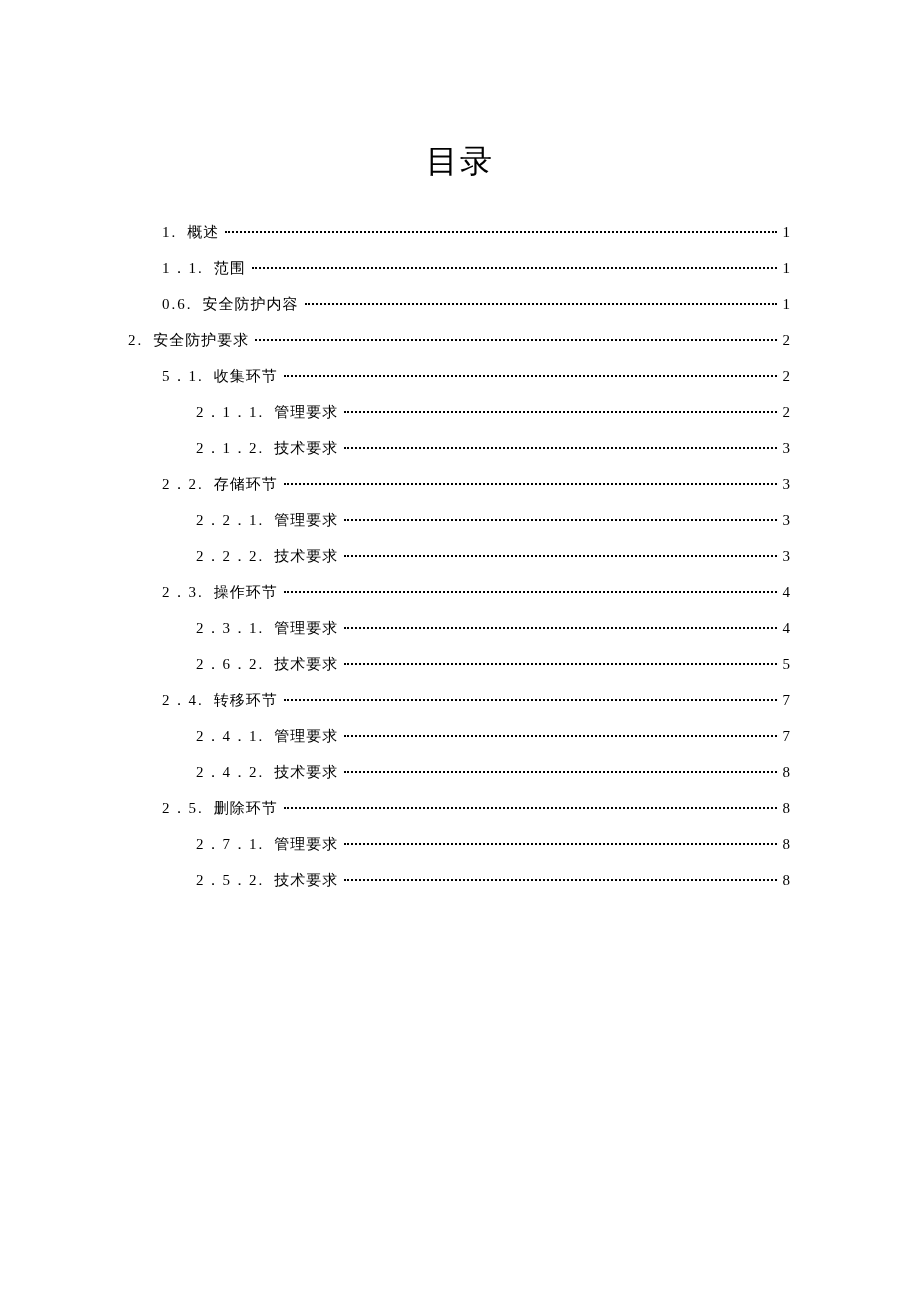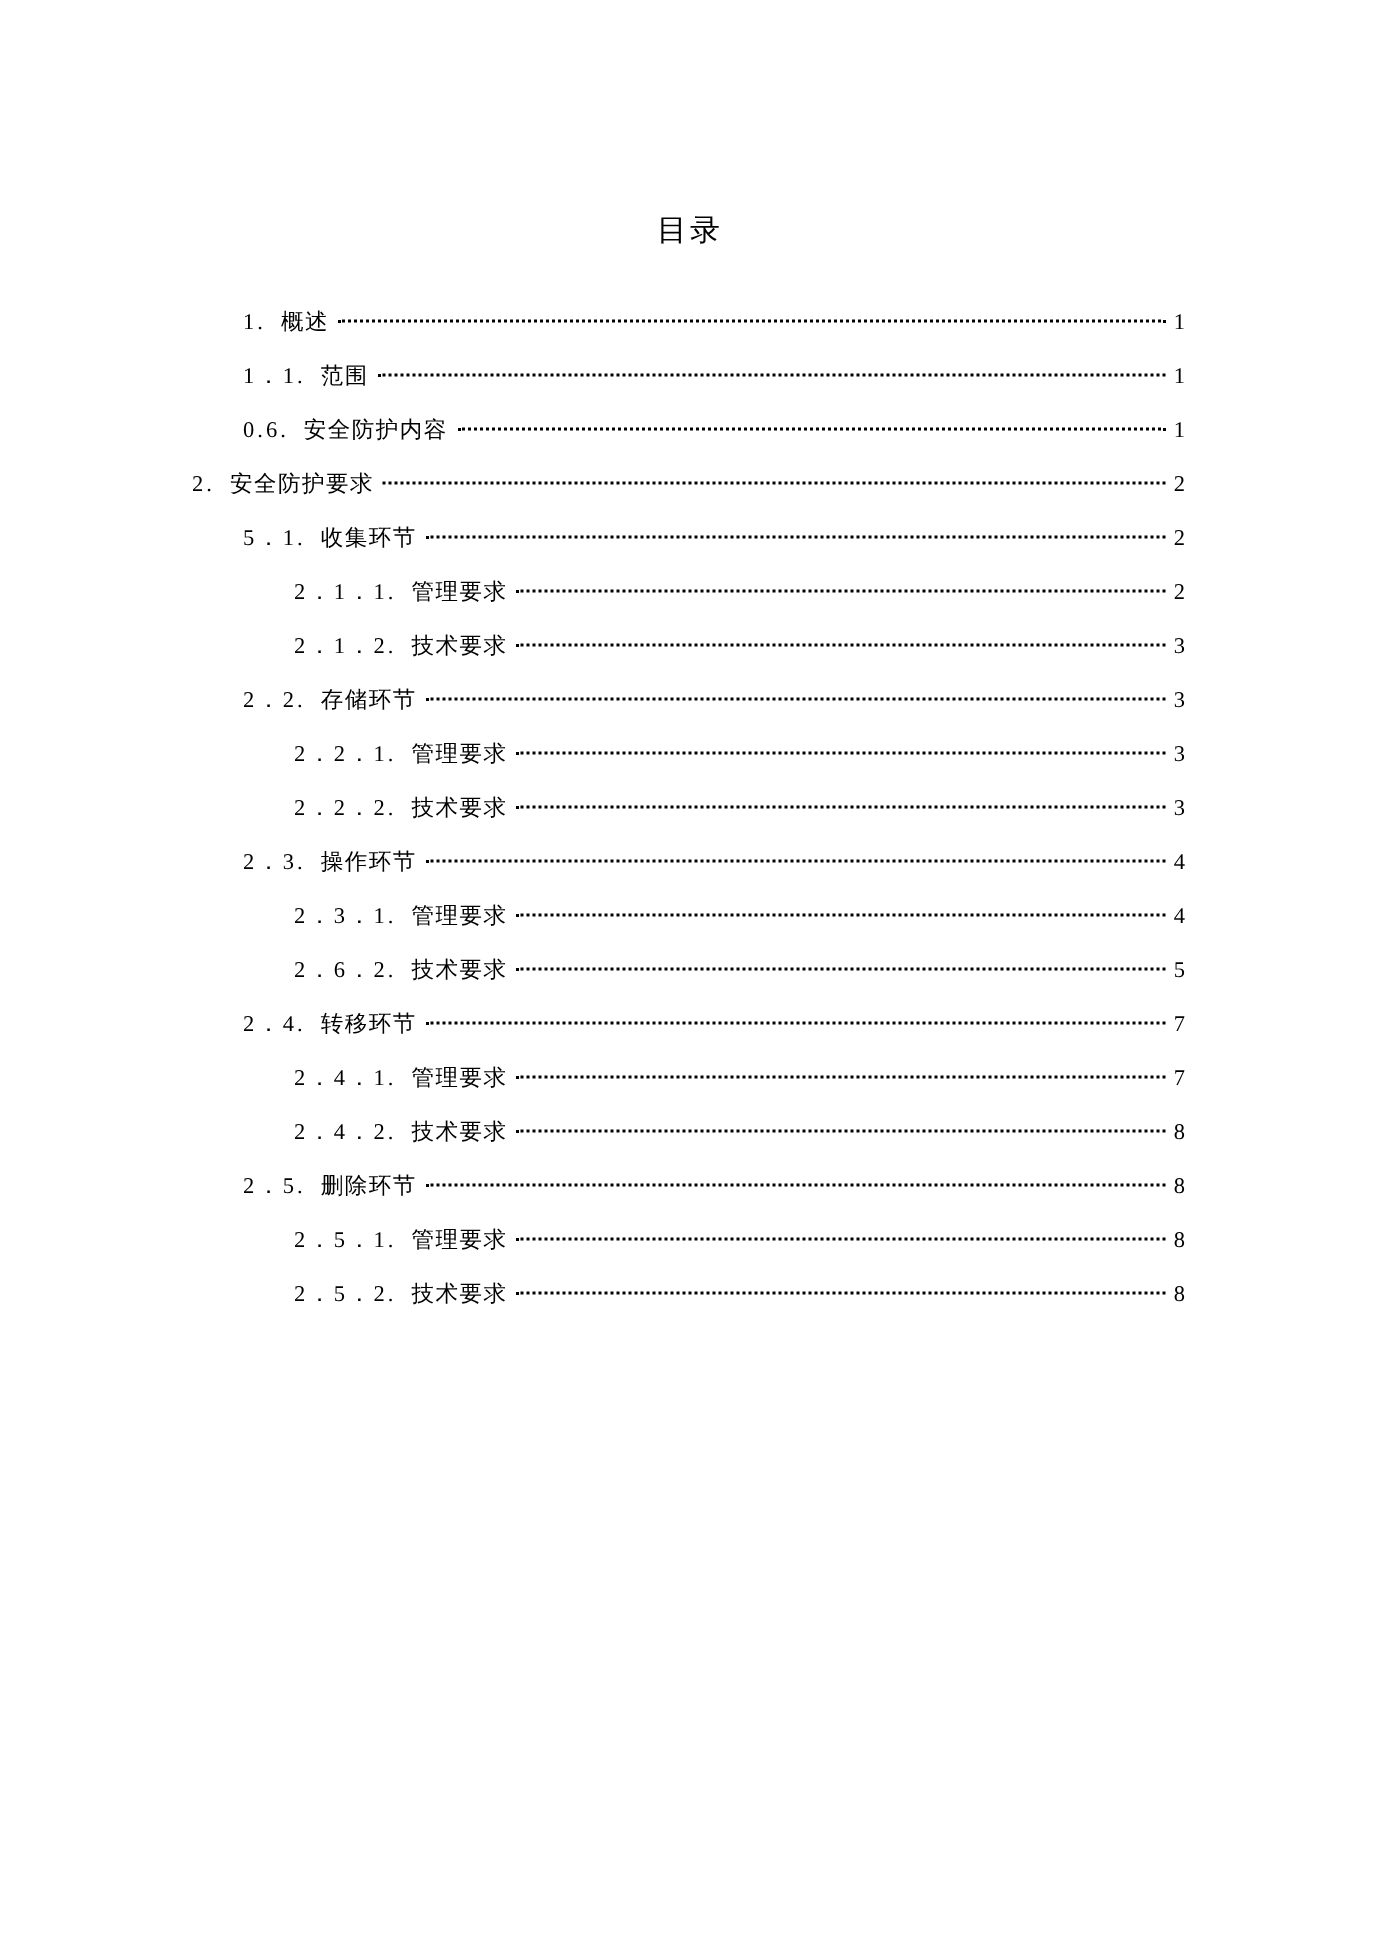--- a/index.html
+++ b/index.html
@@ -10,21 +10,21 @@
     body {
       width: 920px;
       min-height: 1301px;
       background: #ffffff;
       font-family: "SimSun", "宋体", serif;
       color: #000000;
       padding-top: 140px;
     }
     .toc-title {
       text-align: center;
-      font-size: 20px;
+      font-size: 32px;
       font-weight: normal;
       margin-bottom: 30px;
       letter-spacing: 2px;
     }
     .toc {
       padding-left: 128px;
       padding-right: 130px;
     }
     .toc-entry {
       display: flex;
@@ -165,21 +165,21 @@
       <span class="toc-leader"></span>
       <span class="toc-page">8</span>
     </div>
     <div class="toc-entry level-1">
       <span class="toc-num">2．5.</span>
       <span class="toc-text">删除环节</span>
       <span class="toc-leader"></span>
       <span class="toc-page">8</span>
     </div>
     <div class="toc-entry level-2">
-      <span class="toc-num">2．5．1.</span>
+      <span class="toc-num">2．7．1.</span>
       <span class="toc-text">管理要求</span>
       <span class="toc-leader"></span>
       <span class="toc-page">8</span>
     </div>
     <div class="toc-entry level-2">
       <span class="toc-num">2．5．2.</span>
       <span class="toc-text">技术要求</span>
       <span class="toc-leader"></span>
       <span class="toc-page">8</span>
     </div>

